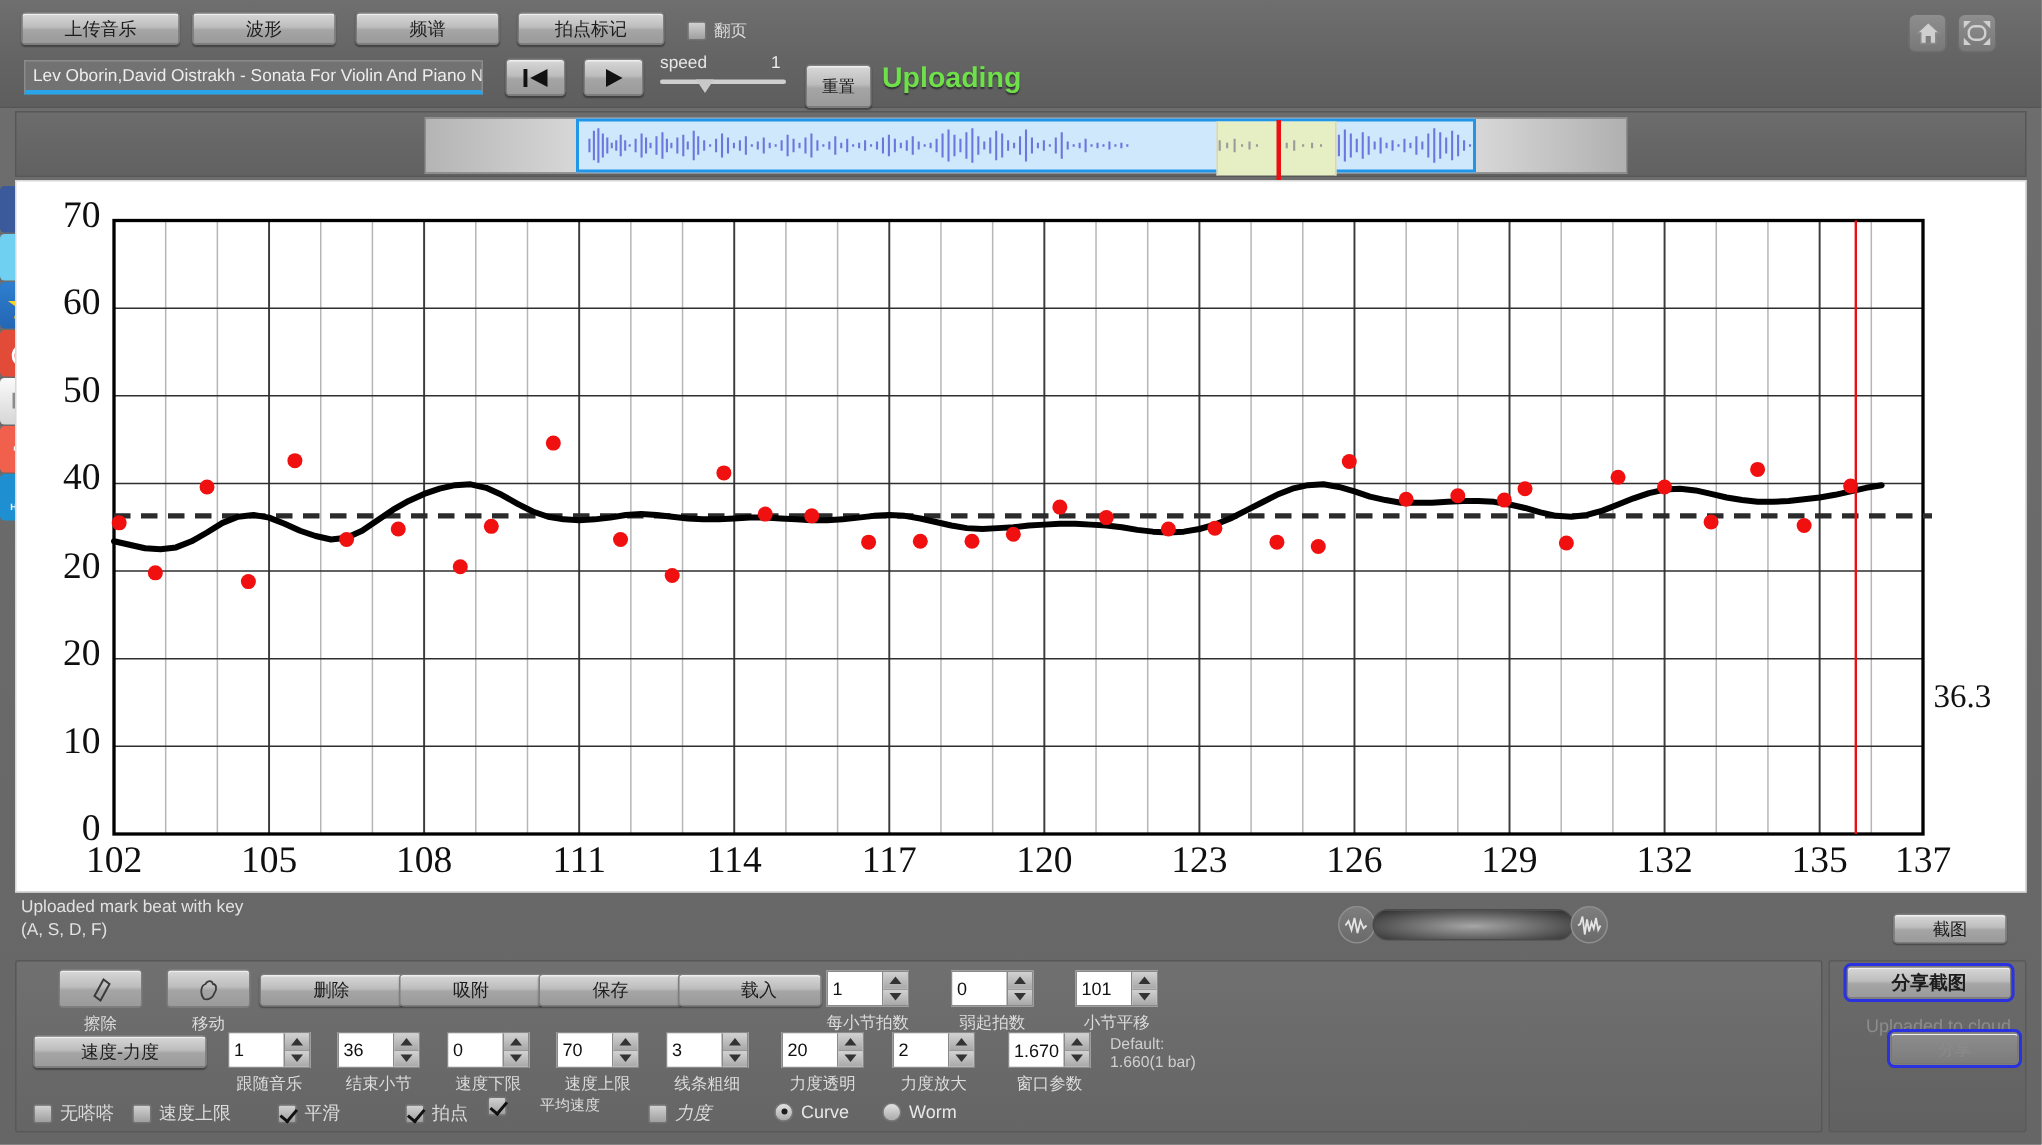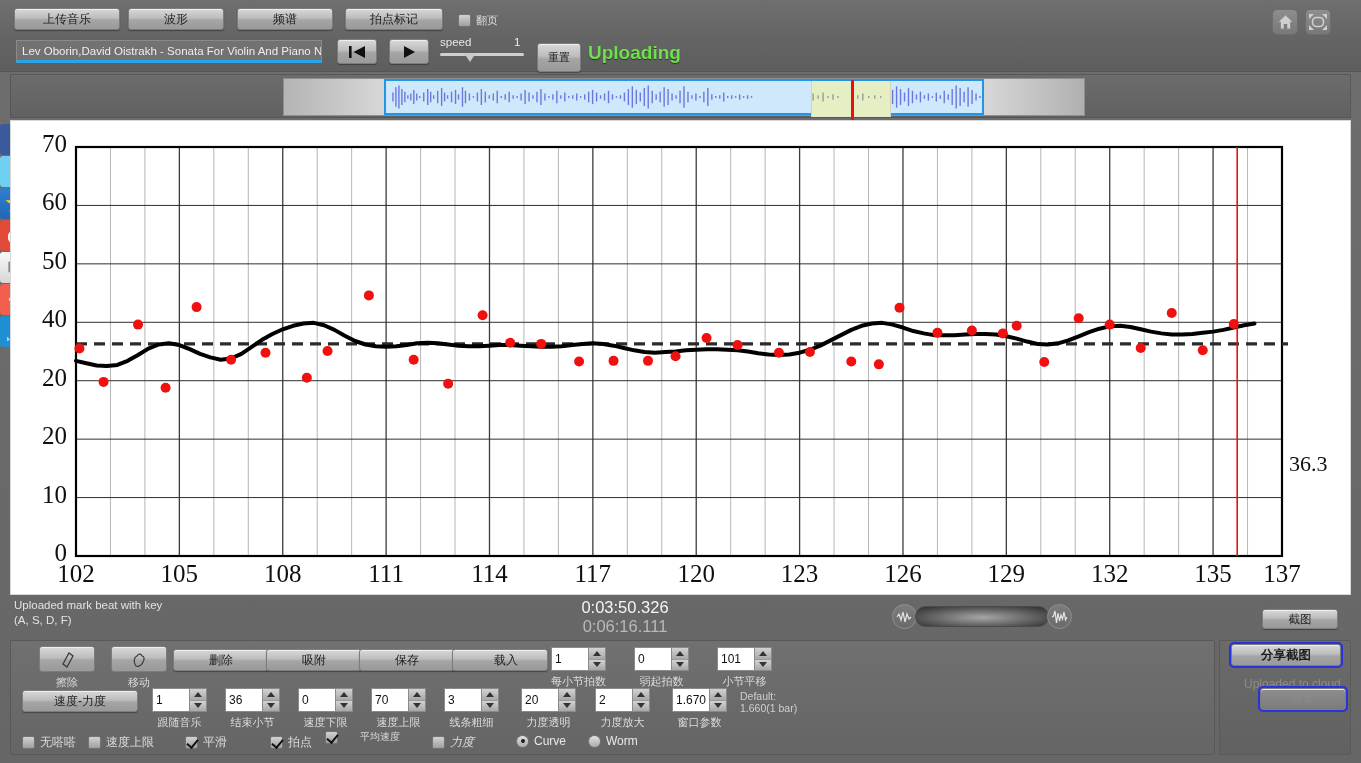--- a/index.html
+++ b/index.html
@@ -655,24 +655,20 @@
         <div class="xtick" style="left: 1058.71px; width: 80px; top: 439px;">132</div>
         <div class="xtick" style="left: 1162.09px; width: 80px; top: 439px;">135</div>
         <div class="xtick" style="left: 1231px; width: 80px; top: 439px;">137</div>
       </div>
   </div>
 
   <div class="hintleft">
     <div>Uploaded mark beat with key</div>
     <div>(A, S, D, F)</div>
   </div>
-  <div class="timewrap">
-    <div class="time1">0:03:50.326</div>
-    <div class="time2">0:06:16.111</div>
-  </div>
 
   <div class="volwrap">
     <div class="volend" id="vol-lo">
       <svg width="17" height="14" viewBox="0 0 17 14">
         <g stroke="#e4e4e4" stroke-width="1.2" fill="none">
           <path d="M1 7 L3 4 L5 10 L7 2 L9 12 L11 4 L13 9 L15 7"></path>
         </g>
       </svg>
     </div>
     <div class="voltrack"></div>

